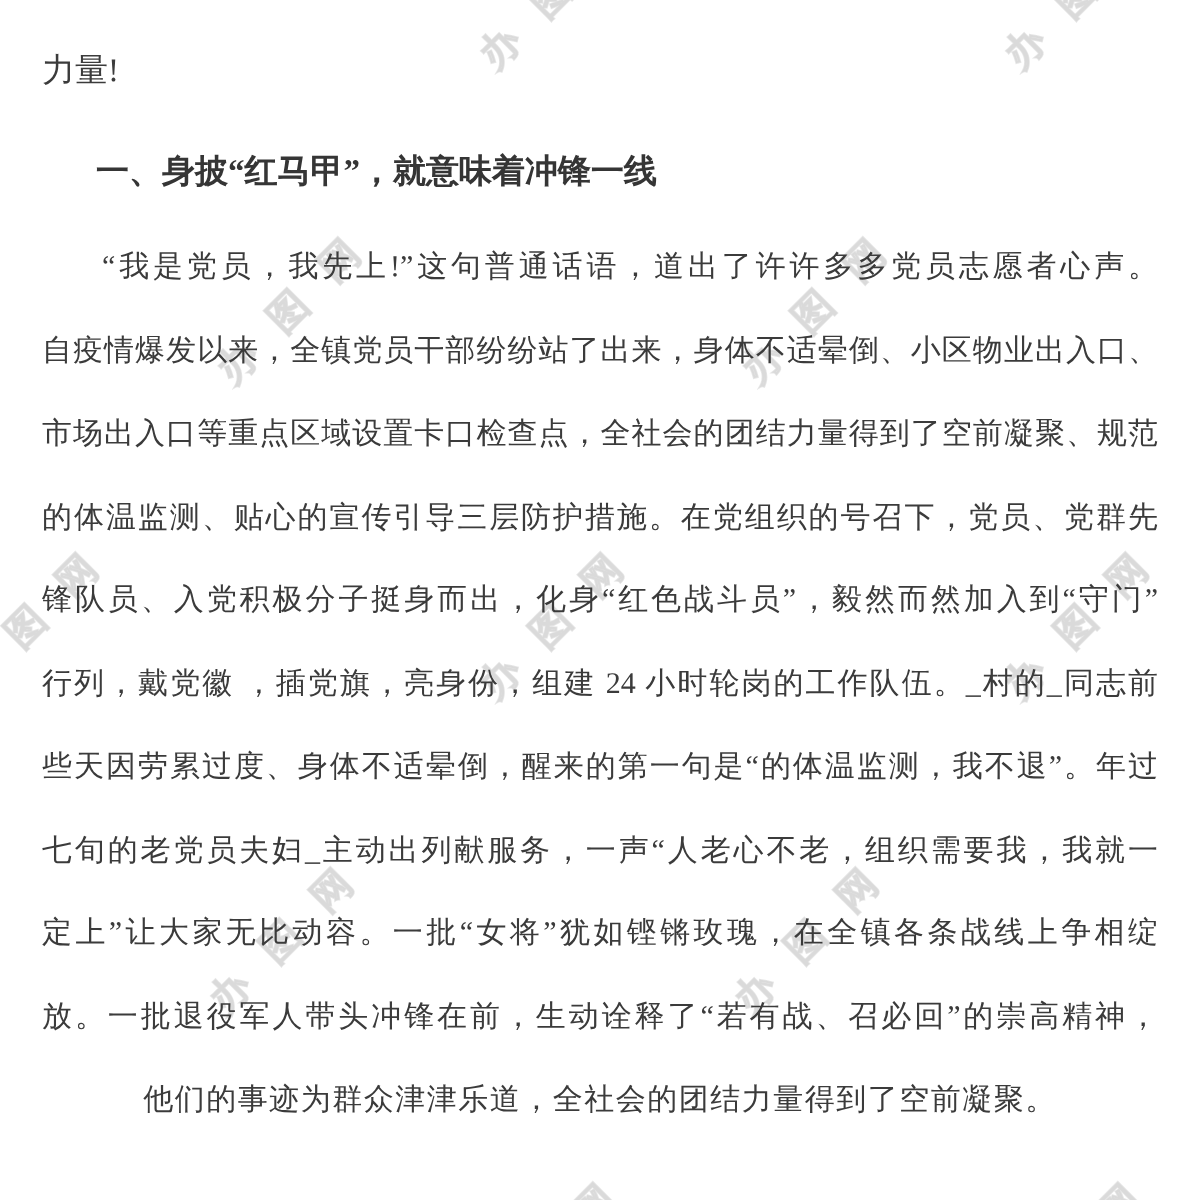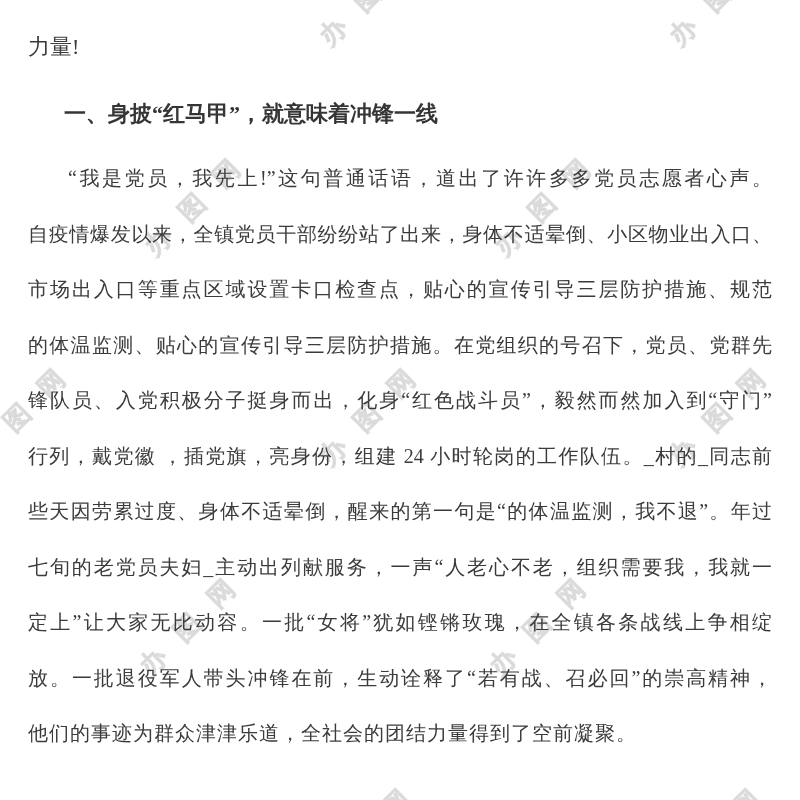--- a/index.html
+++ b/index.html
@@ -35,20 +35,21 @@
     color: #353535;
   }
   .paragraph {
     margin-top: 22px;
   }
   .pline {
     font-size: 20px;
     line-height: 55.5px;
     white-space: nowrap;
     letter-spacing: 1px;
+    text-align: center;
   }
   .pline.just {
     white-space: normal;
     text-align: justify;
     text-align-last: justify;
     text-justify: inter-character;
     letter-spacing: 0;
   }
   .pline.indent {
     text-indent: 40px;
@@ -91,21 +92,21 @@
     </div>
 
   <div class="content">
     <div class="intro-line">力量!</div>
 
     <h2 class="heading">一、身披“红马甲”，就意味着冲锋一线</h2>
 
     <div class="paragraph">
       <div class="pline just indent">“我是党员，我先上!”这句普通话语，道出了许许多多党员志愿者心声。</div>
       <div class="pline just">自疫情爆发以来，全镇党员干部纷纷站了出来，身体不适晕倒、小区物业出入口、</div>
-      <div class="pline just">市场出入口等重点区域设置卡口检查点，贴心的宣传引导三层防护措施、规范</div>
+      <div class="pline just">市场出入口等重点区域设置卡口检查点，全社会的团结力量得到了空前凝聚、规范</div>
       <div class="pline just">的体温监测、贴心的宣传引导三层防护措施。在党组织的号召下，党员、党群先</div>
       <div class="pline just">锋队员、入党积极分子挺身而出，化身“红色战斗员”，毅然而然加入到“守门”</div>
       <div class="pline just">行列，戴党徽 ，插党旗，亮身份，组建 24 小时轮岗的工作队伍。_村的_同志前</div>
       <div class="pline just">些天因劳累过度、身体不适晕倒，醒来的第一句是“的体温监测，我不退”。年过</div>
       <div class="pline just">七旬的老党员夫妇_主动出列献服务，一声“人老心不老，组织需要我，我就一</div>
       <div class="pline just">定上”让大家无比动容。一批“女将”犹如铿锵玫瑰，在全镇各条战线上争相绽</div>
       <div class="pline just">放。一批退役军人带头冲锋在前，生动诠释了“若有战、召必回”的崇高精神，</div>
       <div class="pline">他们的事迹为群众津津乐道，全社会的团结力量得到了空前凝聚。</div>
     </div>
   </div>

